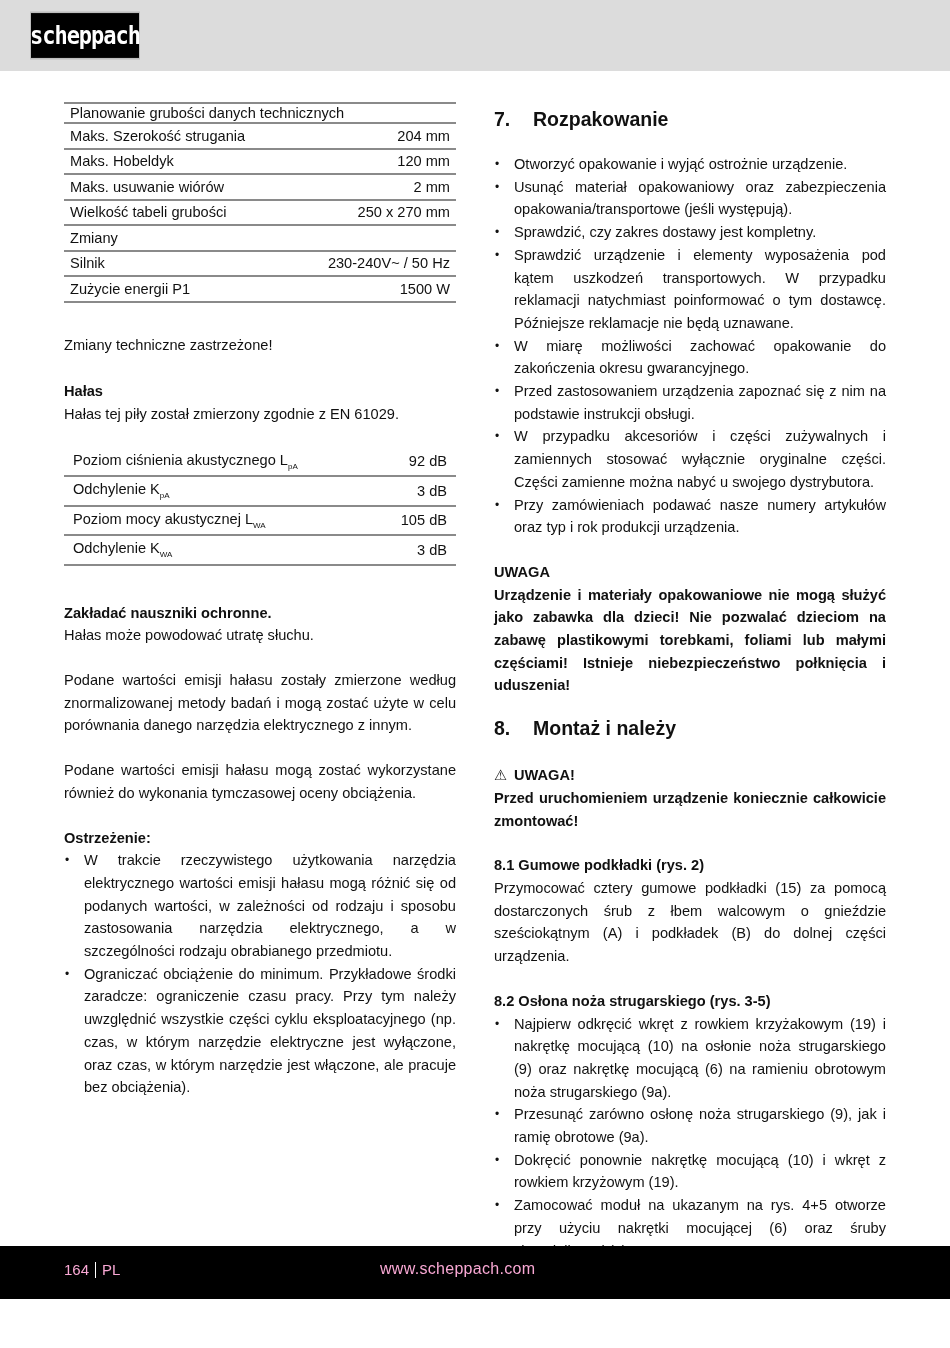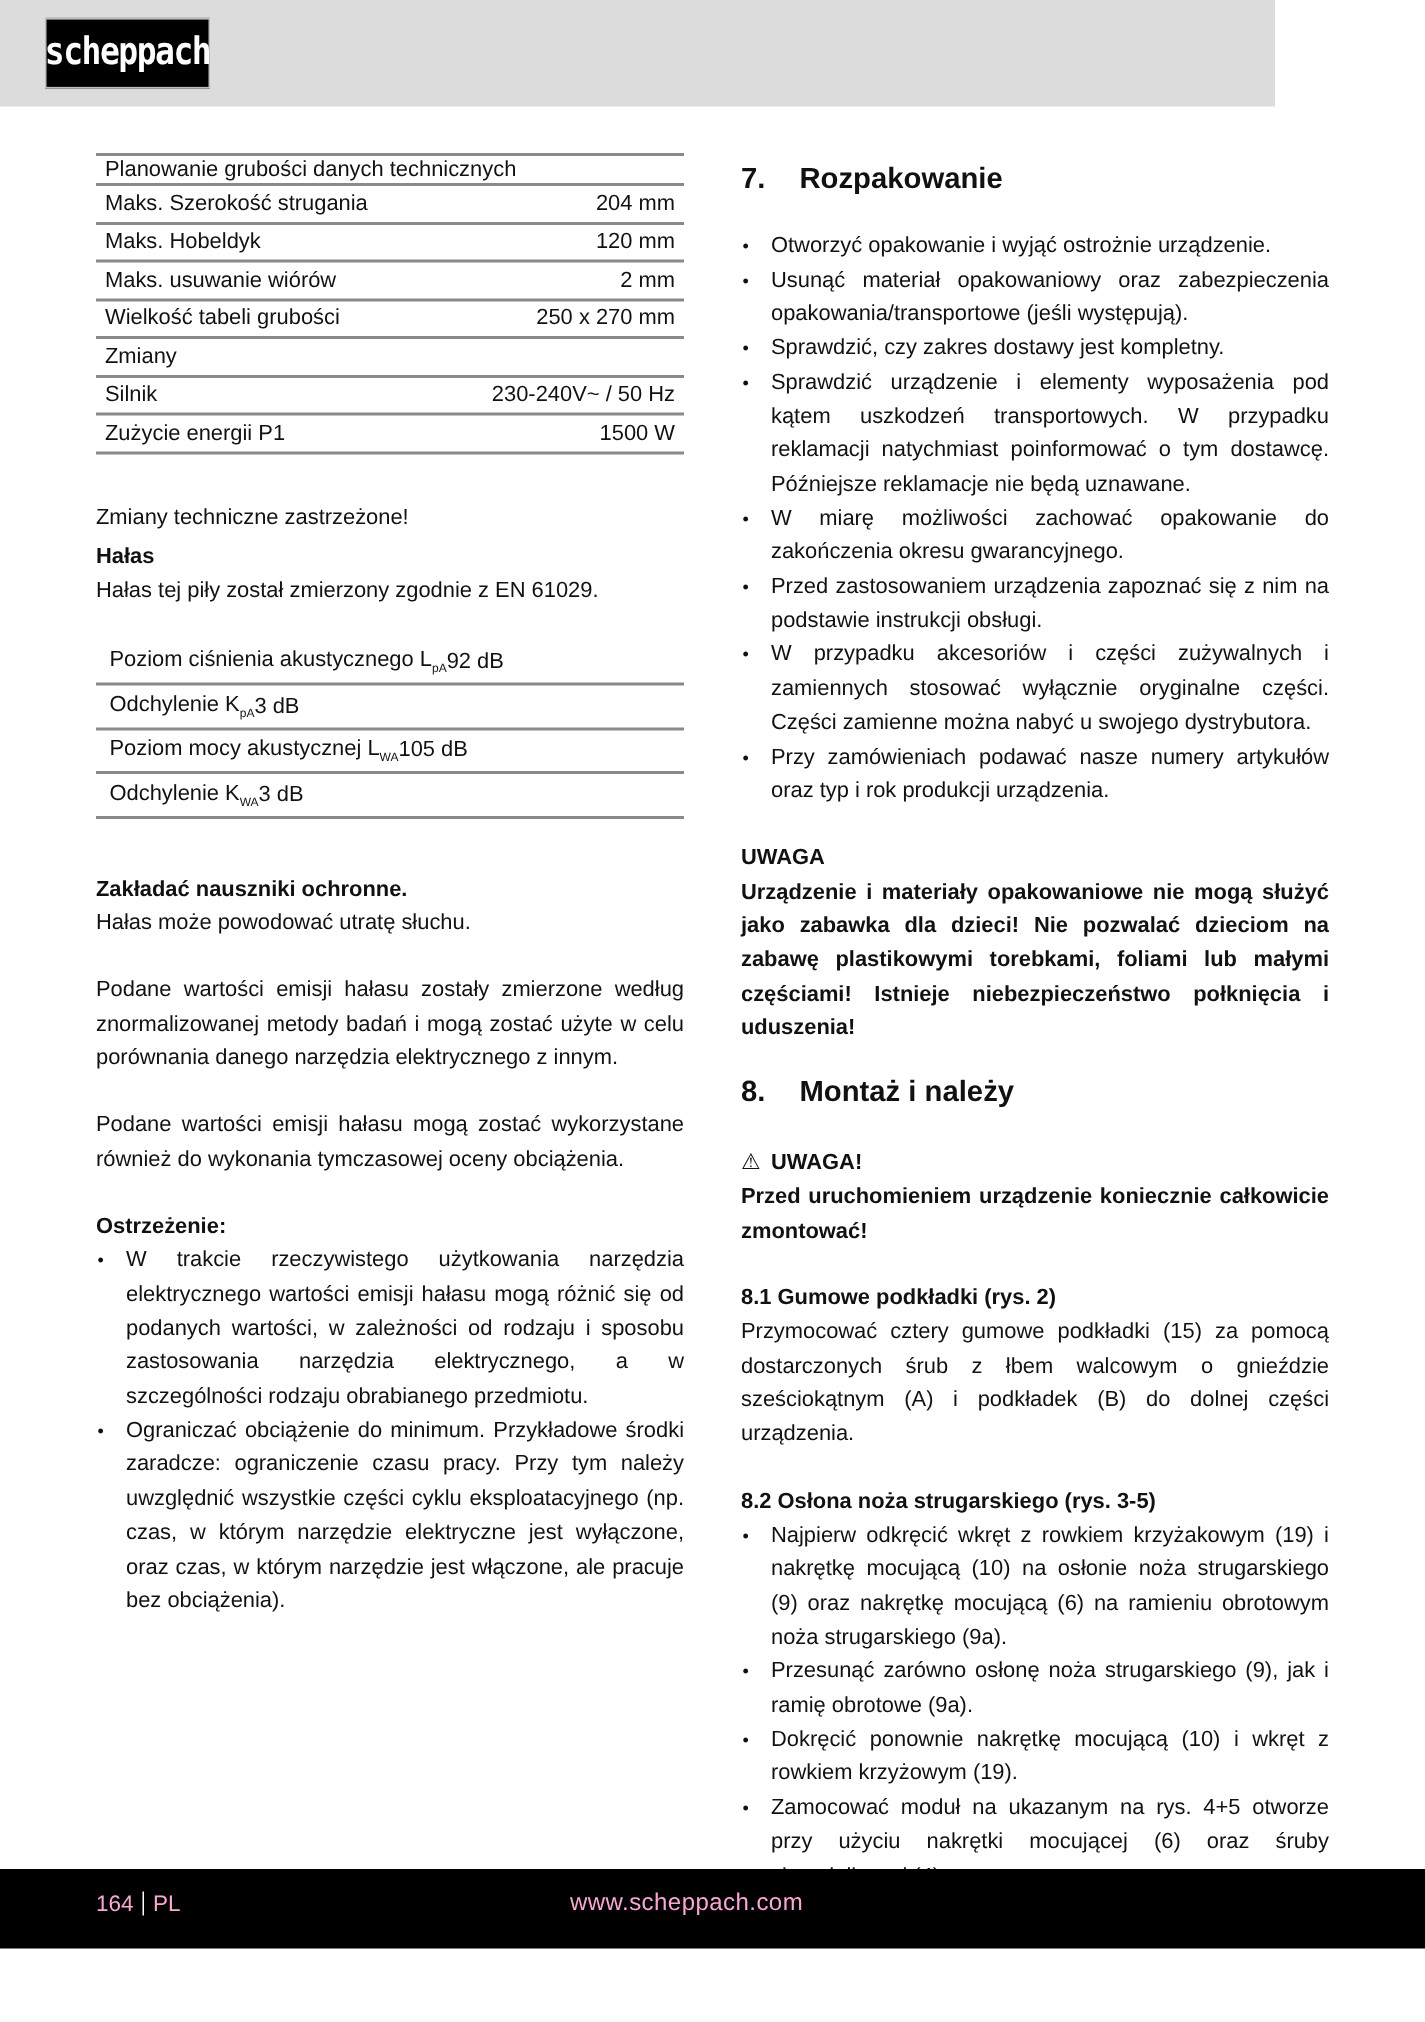--- a/index.html
+++ b/index.html
@@ -1,40 +1,40 @@
 <!DOCTYPE html>
 <html><head>
 <meta charset="utf-8">
 <style>
   * { box-sizing: border-box; margin: 0; padding: 0; }
   html, body { width: 950px; height: 1348px; background: #ffffff; overflow: hidden; }
   body { font-family: "Liberation Sans", sans-serif; color: #111111; font-size: 14.6px; position: relative; }
 
-  .header-band { position: absolute; left: 0; top: 0; width: 850px; height: 71px; background: #dcdcdc; }
+  .header-band { position: absolute; left: 0; top: 0; width: 950px; height: 71px; background: #dcdcdc; }
   .logo { position: absolute; left: 30px; top: 15px; width: 110px; height: 41px; background: #000; border: 1px solid #bdbdbd;
           color: #fff; font-family: "DejaVu Sans Mono", monospace; font-weight: bold; font-size: 22px; letter-spacing: -1px;
           display: flex; align-items: center; justify-content: center; transform: scaleY(1.15); }
 
   .footer-band { position: absolute; left: 0; top: 1246px; width: 950px; height: 53px; background: #000; color: #f9a8d4; }
   .footer-page { position: absolute; left: 64px; top: 15px; font-size: 15px; }
   .footer-page .sep { display: inline-block; width: 1px; height: 16px; background: #fff; margin: 0 6px; vertical-align: -3px; }
   .footer-url { position: absolute; left: 380px; top: 14px; font-size: 16px; letter-spacing: 0.3px; }
 
   .col-left { position: absolute; left: 64px; top: 102px; width: 392px; }
   .col-right { position: absolute; left: 494px; top: 102px; width: 392px; }
 
   .spec-table { width: 392px; border-top: 2px solid #8a8a8a; }
   .spec-row { display: flex; justify-content: space-between; height: 25.5px; align-items: center; border-bottom: 2px solid #8a8a8a; padding: 0 6px; font-size: 14.6px; }
   .spec-row.first { height: 20px; }
 
   .p { line-height: 22.7px; text-align: justify; }
   .bold { font-weight: bold; }
 
   .noise-table { width: 392px; margin-top: 0; }
-  .noise-row { display: flex; justify-content: flex-start; height: 29.5px; align-items: center; border-bottom: 2px solid #8a8a8a; padding: 0 9px; font-size: 14.6px; }
+  .noise-row { display: flex; justify-content: space-between; height: 29.5px; align-items: center; border-bottom: 2px solid #8a8a8a; padding: 0 9px; font-size: 14.6px; }
   .noise-row sub { font-size: 8px; vertical-align: -4px; }
 
   ul.bullets { list-style: none; }
   ul.bullets li { position: relative; padding-left: 20px; line-height: 22.7px; text-align: justify; }
   ul.bullets li::before { content: "•"; position: absolute; left: 1px; top: 0; font-size: 12px; }
 
   .h2 { font-size: 19.5px; font-weight: bold; display: flex; }
   .h2 .num { width: 39px; }
 
   .warn-icon { display: inline-block; width: 16px; margin-right: 4px; }
@@ -76,21 +76,21 @@
         <span>230-240V~ / 50 Hz</span>
       </div>
     <div class="spec-row">
         <span>Zużycie energii P1</span>
         <span>1500 W</span>
       </div>
   </div>
 
   <p class="p" style="margin-top:31px;">Zmiany techniczne zastrzeżone!</p>
 
-  <p class="p bold" style="margin-top:4px;">Hałas</p>
+  <p class="p bold" style="margin-top:24px;">Hałas</p>
   <p class="p">Hałas tej piły został zmierzony zgodnie z EN 61029.</p>
 
   <div class="noise-table" style="margin-top:22px;">
     <div class="noise-row">
         <span><span>Poziom ciśnienia akustycznego L</span><sub>pA</sub></span>
         <span>92 dB</span>
       </div>
     <div class="noise-row">
         <span><span>Odchylenie K</span><sub>pA</sub></span>
         <span>3 dB</span>

